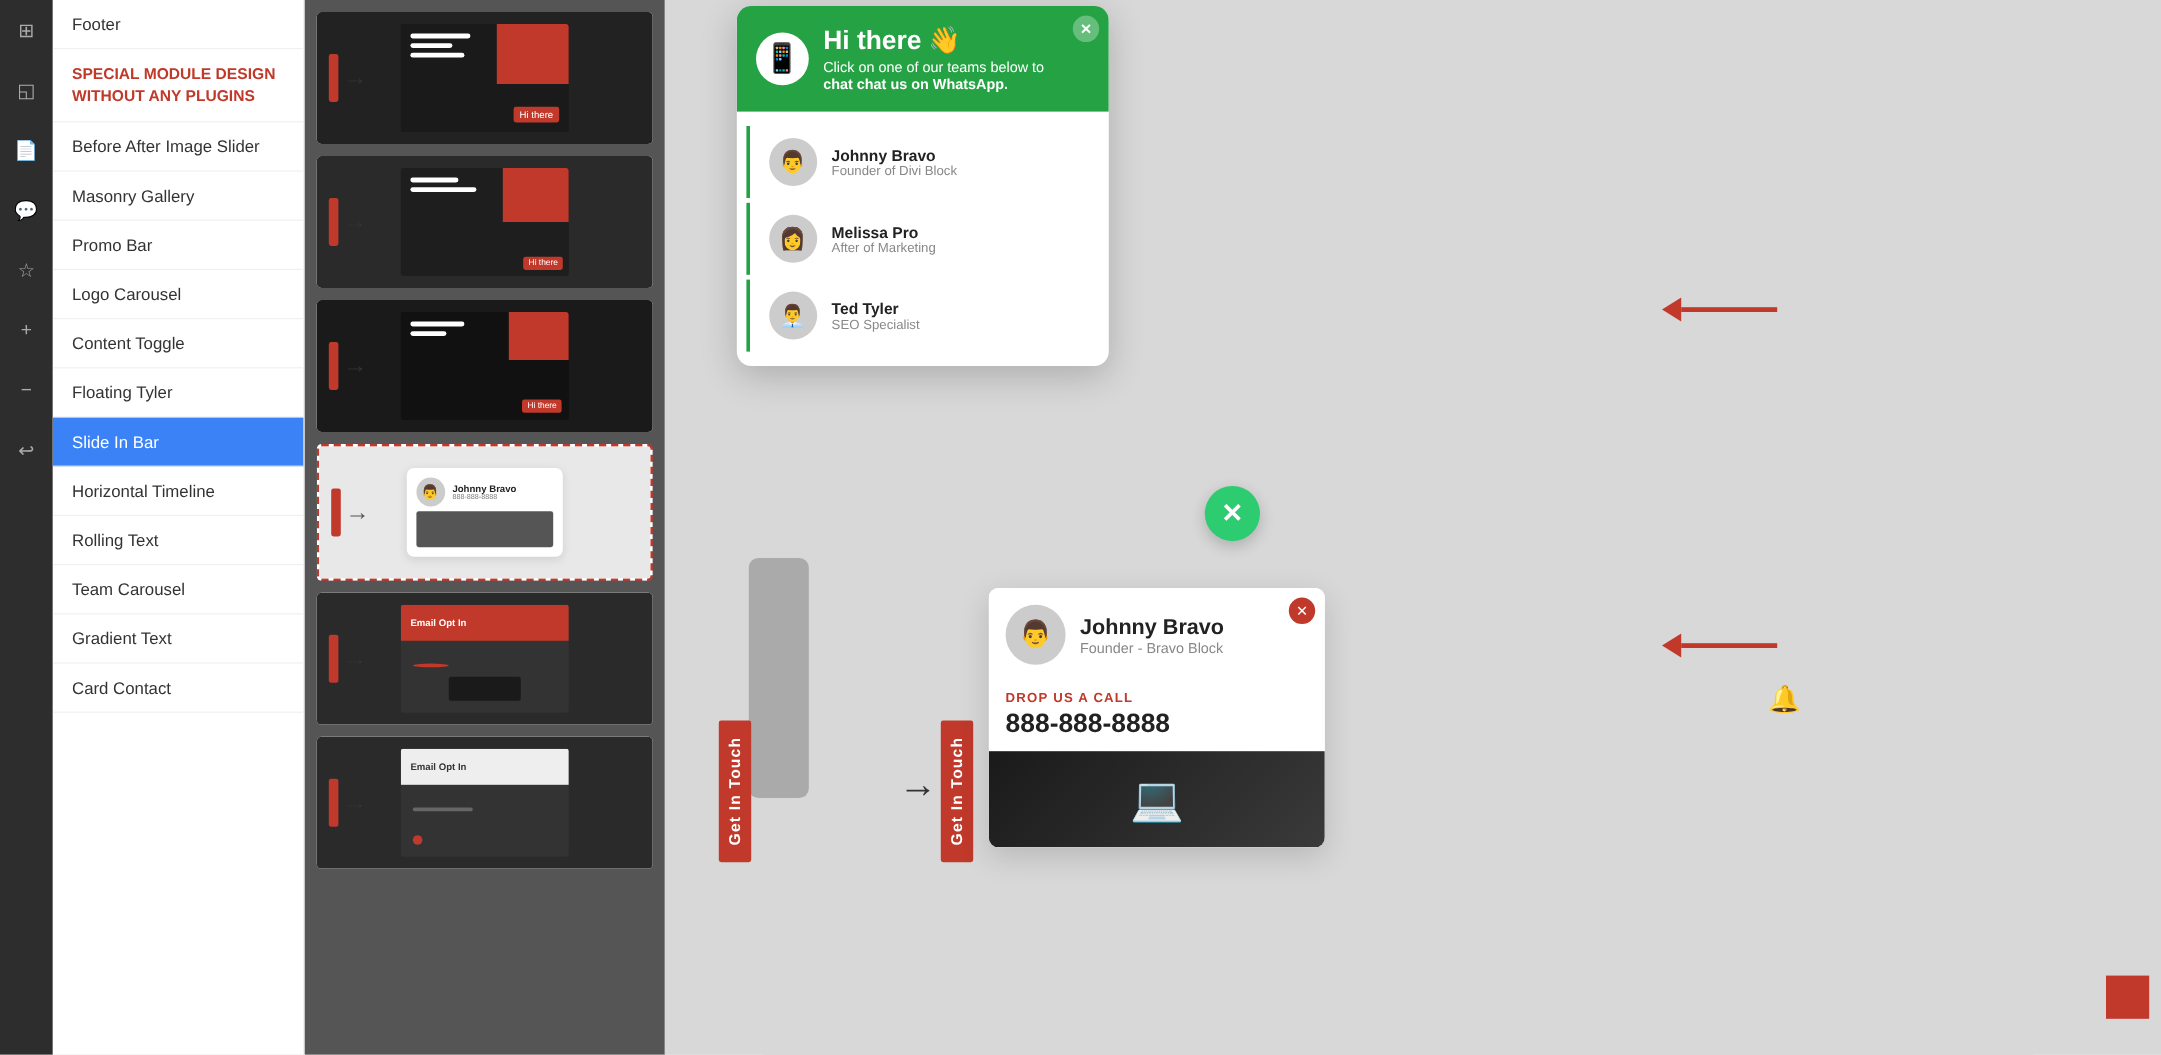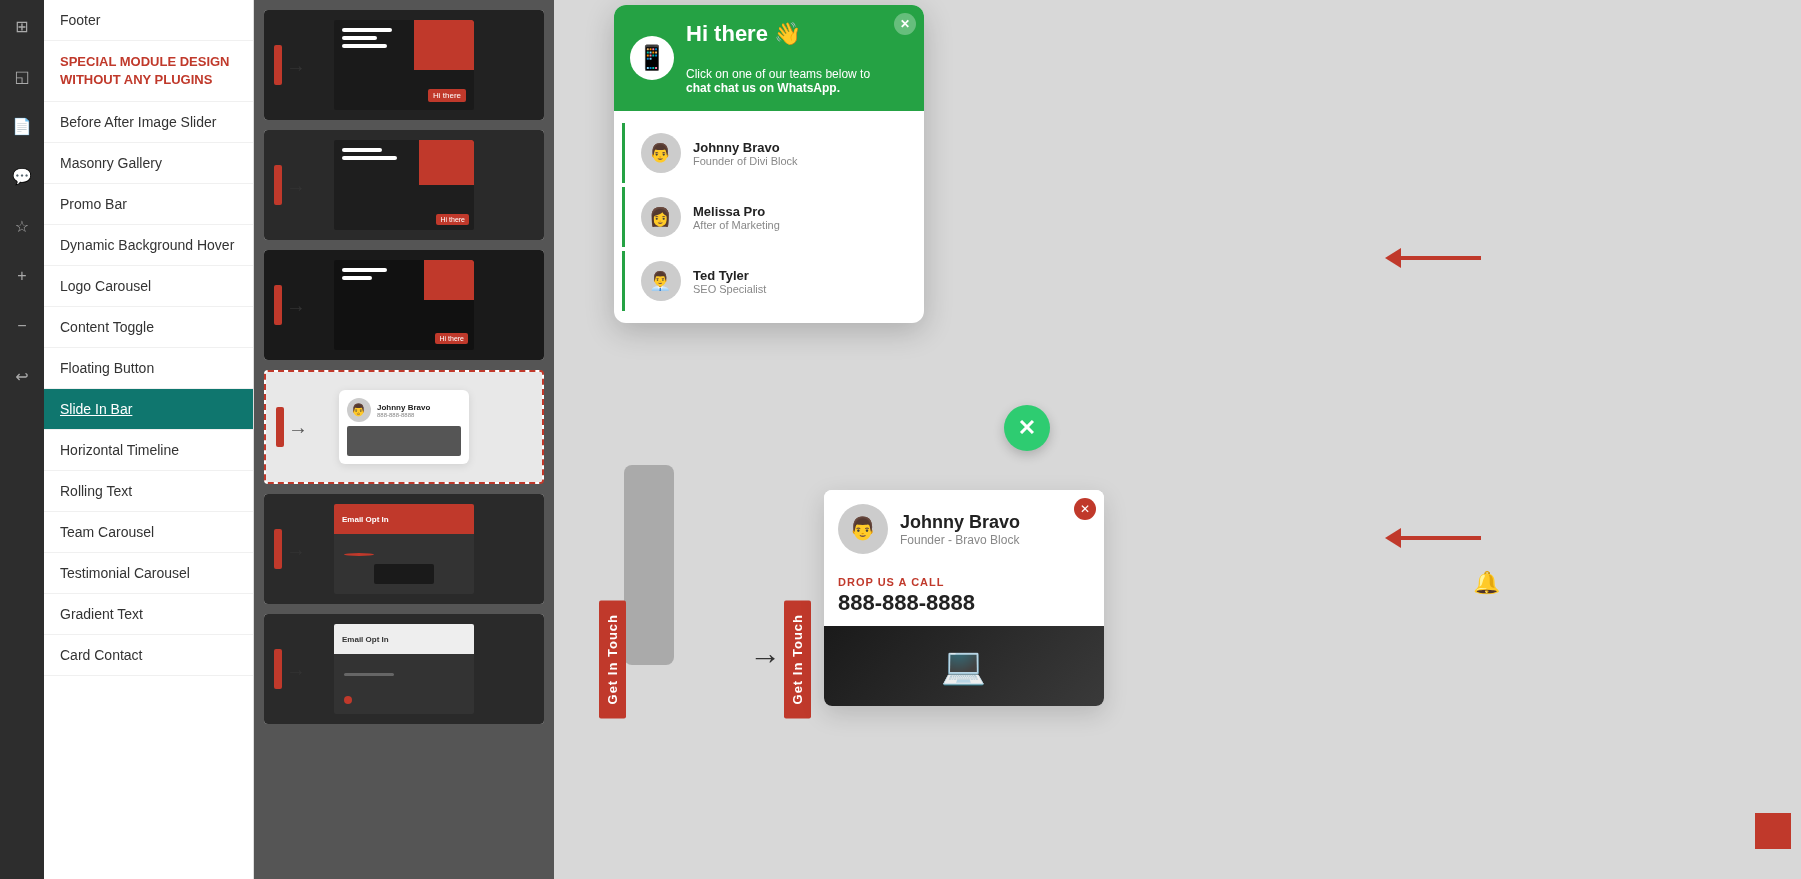--- a/index.html
+++ b/index.html
@@ -39,21 +39,21 @@
     .nav-sidebar::-webkit-scrollbar { width: 4px; }
     .nav-sidebar::-webkit-scrollbar-thumb { background: #ccc; }
 
     .nav-item {
       padding: 12px 16px;
       font-size: 14px;
       color: #333;
       cursor: pointer;
       border-bottom: 1px solid #f0f0f0;
     }
-    .nav-item.active { background: #0f766e; color: #fff; text-decoration: underline; }
+    .nav-item.active { background: #3b82f6; color: #fff; }
     .nav-special {
       padding: 12px 16px;
       font-size: 13px;
       font-weight: bold;
       color: #c0392b;
       text-transform: uppercase;
       border-bottom: 1px solid #f0f0f0;
       line-height: 1.4;
     }
 
@@ -179,21 +179,21 @@
     }
     .whatsapp-title {
       color: #fff;
       font-size: 22px;
       font-weight: bold;
     }
     .whatsapp-wave { font-size: 22px; }
     .whatsapp-subtitle {
       color: #fff;
       font-size: 12px;
-      margin-top: 20px;
+      margin-top: 2px;
     }
     .whatsapp-subtitle strong { font-weight: bold; }
     .popup-close {
       position: absolute;
       top: 8px; right: 8px;
       width: 22px; height: 22px;
       background: rgba(255,255,255,0.3);
       border-radius: 50%;
       display: flex; align-items: center; justify-content: center;
       cursor: pointer;
@@ -359,29 +359,27 @@
   <div class="icon-item">−</div>
   <div class="icon-item">↩</div>
 </div>
 
 <div class="nav-sidebar">
   <div class="nav-item">Footer</div>
   <div class="nav-special">SPECIAL MODULE DESIGN WITHOUT ANY PLUGINS</div>
   <div class="nav-item">Before After Image Slider</div>
   <div class="nav-item">Masonry Gallery</div>
   <div class="nav-item">Promo Bar</div>
-  <div class="nav-item">Dynamic Background Hover</div>
   <div class="nav-item">Logo Carousel</div>
   <div class="nav-item">Content Toggle</div>
-  <div class="nav-item">Floating Button</div>
+  <div class="nav-item">Floating Tyler</div>
   <div class="nav-item active">Slide In Bar</div>
   <div class="nav-item">Horizontal Timeline</div>
   <div class="nav-item">Rolling Text</div>
   <div class="nav-item">Team Carousel</div>
-  <div class="nav-item">Testimonial Carousel</div>
   <div class="nav-item">Gradient Text</div>
   <div class="nav-item">Card Contact</div>
 </div>
 
 <div class="preview-panel">
 
   <div class="preview-card">
     <div class="preview-img" style="background:#222;">
       <div class="arrow-indicator">
         <div class="red-bar"></div>

